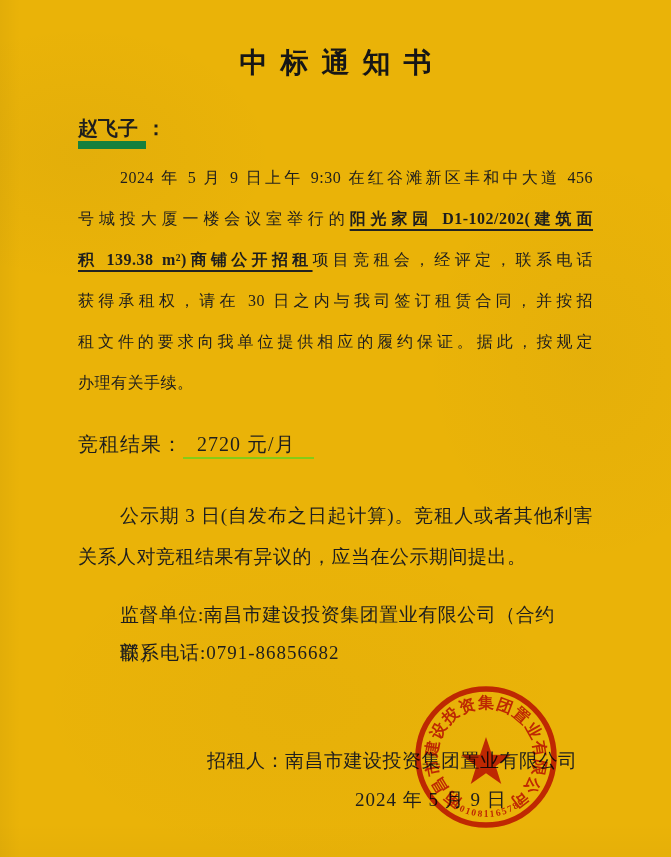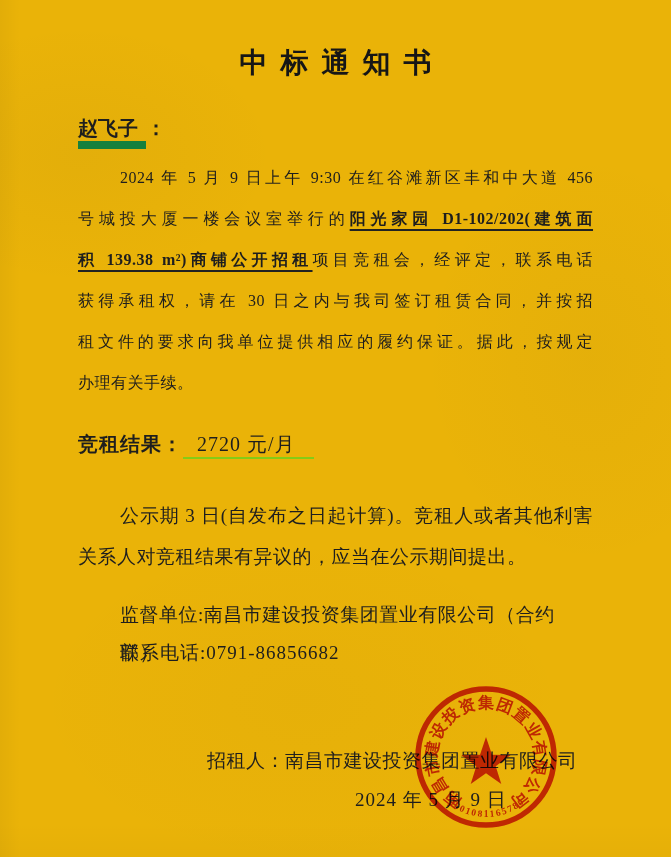--- a/index.html
+++ b/index.html
@@ -29,21 +29,21 @@
   .body-par{margin-top:16px;font-size:16px;}
   .body-line{height:41px;line-height:41px;letter-spacing:0.5px;}
   .jst{text-align:justify;text-align-last:justify;}
   .ind{padding-left:42px;}
   .hl{
     font-weight:bold;
     text-decoration:underline;text-decoration-thickness:2px;text-underline-offset:5px;
     text-decoration-color:#222;
   }
   .result{margin-top:21px;height:41px;line-height:41px;font-size:20px;}
-  .result .label{font-weight:bold;letter-spacing:1px;}
+  .result .label{font-weight:normal;letter-spacing:1px;}
   .result .value{border-bottom:2px solid #84cc16;padding:0 18px 2px 14px;letter-spacing:1px;}
   .notice{margin-top:30px;font-size:19px;}
   .notice-line{height:41px;line-height:41px;letter-spacing:0.5px;}
   .supervisor{margin-top:19px;height:38px;line-height:38px;font-size:19px;padding-left:42px;letter-spacing:0.5px;}
   .phone{height:38px;line-height:38px;font-size:19px;padding-left:42px;letter-spacing:1px;}
   .signer{margin-top:76px;height:26px;line-height:26px;font-size:19px;padding-left:129px;letter-spacing:0.5px;}
   .dateline{margin-top:13px;height:26px;line-height:26px;font-size:19px;padding-left:277px;letter-spacing:1px;}
   .seal{
     position:absolute;left:411px;top:680px;width:150px;height:152px;
     mix-blend-mode:multiply;opacity:0.93;pointer-events:none;z-index:3;

